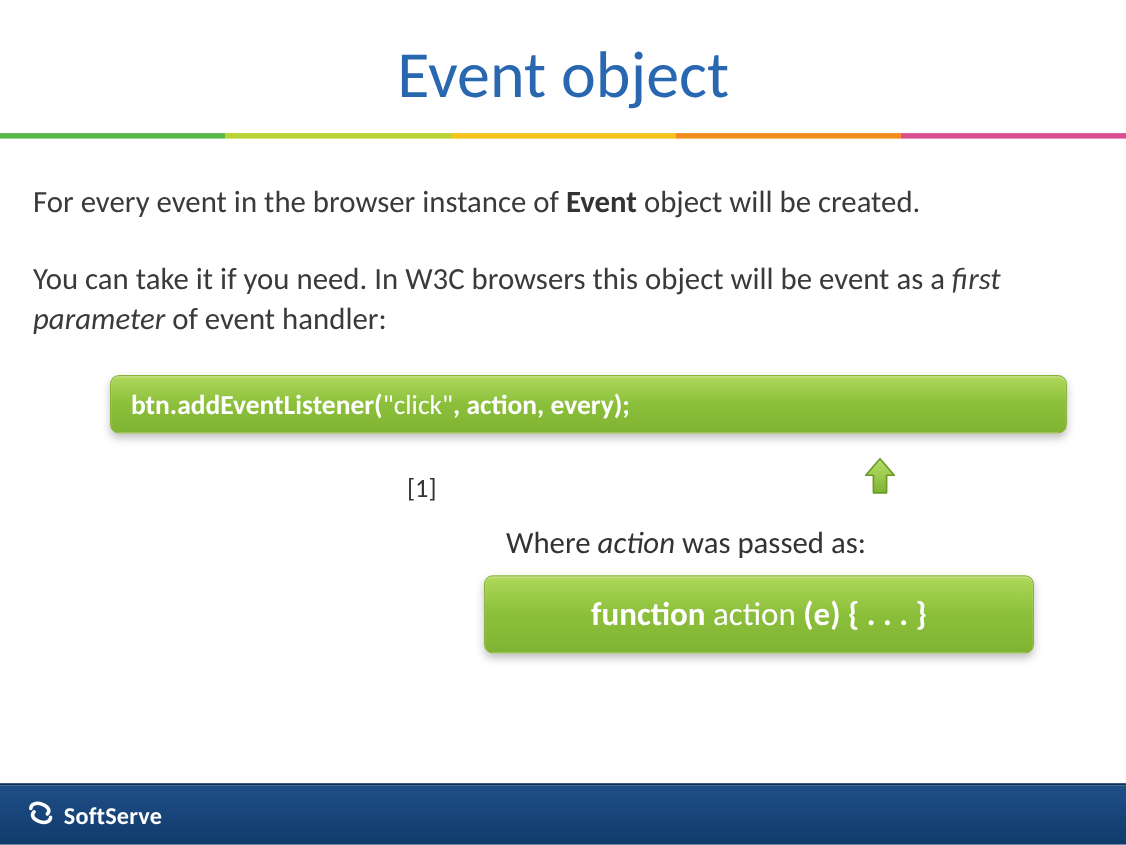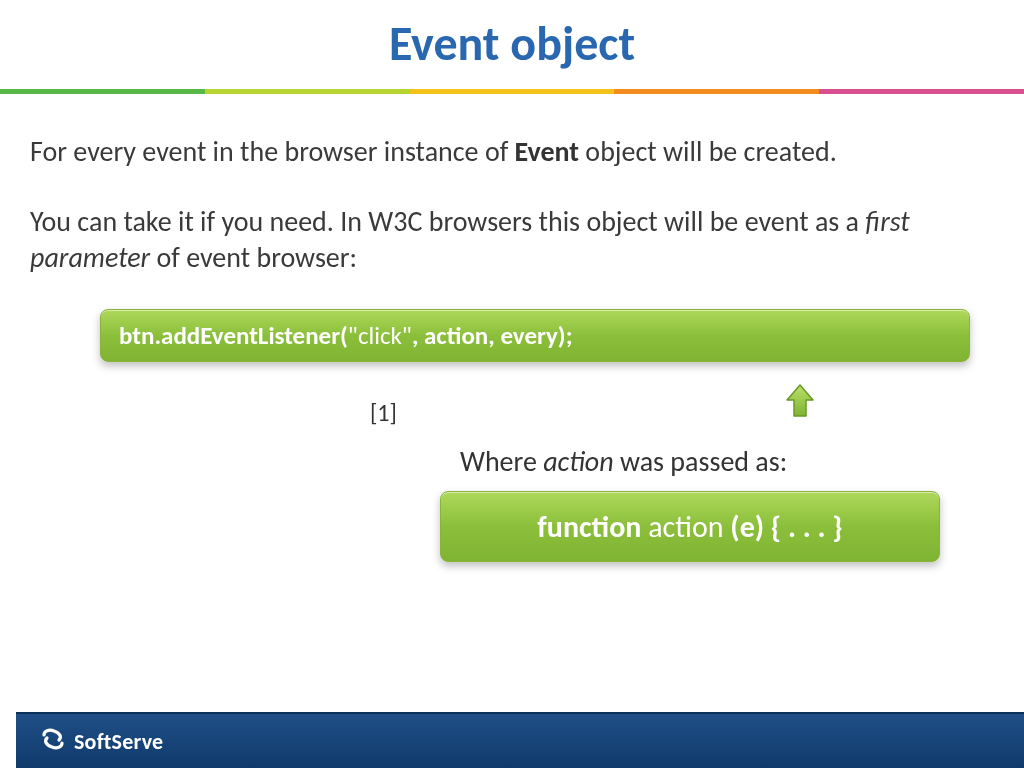--- a/index.html
+++ b/index.html
@@ -2,24 +2,24 @@
 <html><head>
 <meta charset="utf-8">
 <style>
   * { margin: 0; padding: 0; box-sizing: border-box; }
   html, body { width: 1024px; height: 768px; font-family: "Segoe UI", Calibri, Arial, sans-serif; background: #fff; overflow: hidden; }
 
   .slide { position: relative; width: 1024px; height: 768px; background: #fff; }
 
   .title {
     text-align: center;
-    font-size: 48px;
-    font-weight: 700;
+    font-size: 60px;
+    font-weight: 400;
     color: #2967b0;
-    padding-top: 14px;
+    padding-top: 32px;
   }
 
   .rainbow-line {
     margin-top: 16px;
     height: 5px;
     width: 100%;
     background: linear-gradient(to right,
       #57b847 0%, #57b847 20%,
       #b7d433 20%, #b7d433 40%,
       #f3c31a 40%, #f3c31a 60%,
@@ -82,21 +82,21 @@
     background: linear-gradient(to bottom, #aed85a 0%, #8bbf3b 50%, #7fb332 100%);
     box-shadow: 0 4px 8px rgba(0,0,0,0.25), inset 0 1px 0 rgba(255,255,255,0.5);
     color: #fff;
     font-size: 30px;
     text-align: center;
   }
   .code-box2 .b { font-weight: 700; text-align: center; }
 
   .footer {
     position: absolute;
-    left: 16px; right: 0; bottom: 0;
+    left: 0; right: 0; bottom: 0;
     height: 56px;
     background: linear-gradient(to bottom, #1f4f87 0%, #103a6b 100%);
     border-top: 2px solid #0c2f59;
     display: flex;
     align-items: center;
     padding-left: 24px;
   }
   .footer .logo { display: flex; align-items: center; gap: 8px; }
   .footer .logo-text { color: #fff; font-weight: 700; font-size: 22px; letter-spacing: .2px; }
 </style>
@@ -109,21 +109,21 @@
 
   <div class="rainbow-line"></div>
 
   <div class="content">
 
     <p class="para">
       <span>For every event in the browser instance of </span><span class="bold">Event</span><span> object will be created.</span>
     </p>
 
     <p class="para">
-      <span>You can take it if you need. In W3C browsers this object will be event as a </span><span class="italic">first parameter</span><span> of event browser:</span>
+      <span>You can take it if you need. In W3C browsers this object will be event as a </span><span class="italic">first parameter</span><span> of event handler:</span>
     </p>
 
     <div class="code-box">
       <span class="b">btn.addEventListener(</span><span>"click"</span><span class="b">, action, </span><span class="b">every);</span>
     </div>
 
     <div class="annot-row">
       <span class="annot-ref">[1]</span>
       <span class="arrow-up">
         <svg width="30" height="34" viewBox="0 0 30 34">

